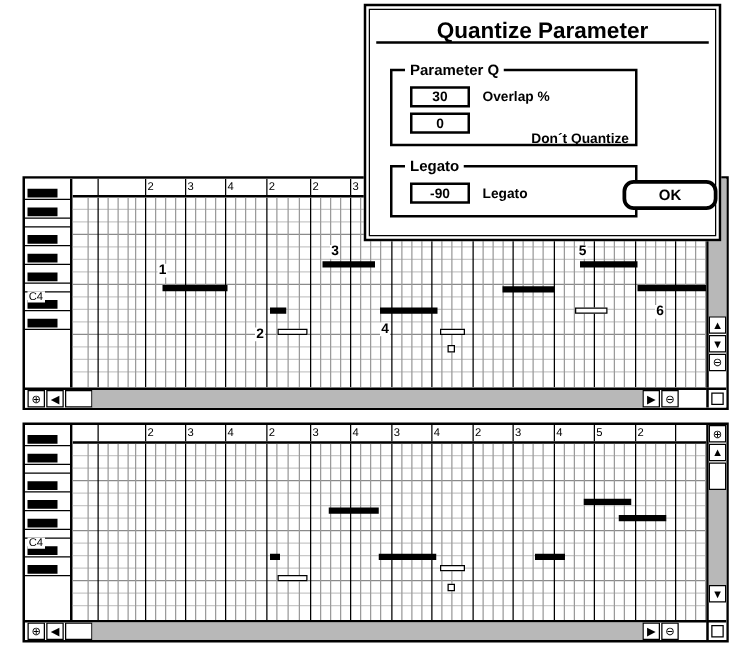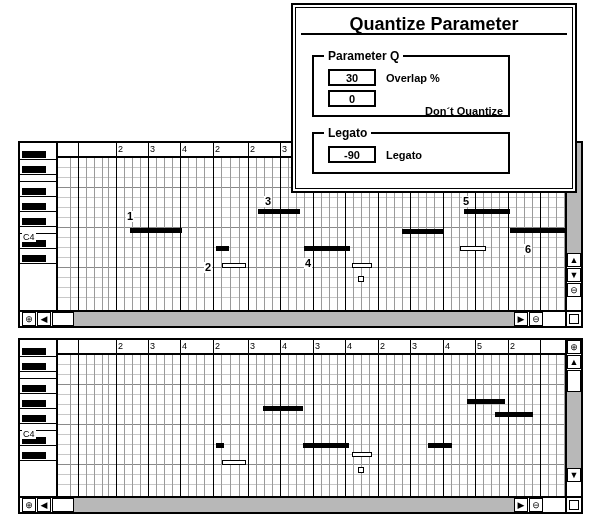--- a/index.html
+++ b/index.html
@@ -653,17 +653,18 @@
         <div class="field" style="left:14px; top:33px; width:48px; height:17px;">0</div>
         <div class="field-label" style="left:72px; top:48px;margin-left:39px;">Don´t Quantize</div>
       </div>
 
       <div class="groupbox" style="left:16px; top:124px; width:198px; height:42px;">
         <div class="group-label">Legato</div>
         <div class="field" style="left:14px; top:12px; width:48px; height:17px;">-90</div>
         <div class="field-label" style="left:72px; top:15px;">Legato</div>
       </div>
 
+      <div class="okbtn" style="left:202px; top:136px; width:76px; height:24px; line-height:18px;">OK</div>
 
     </div>
   </div>
 
 </div>
 
 </body></html>

